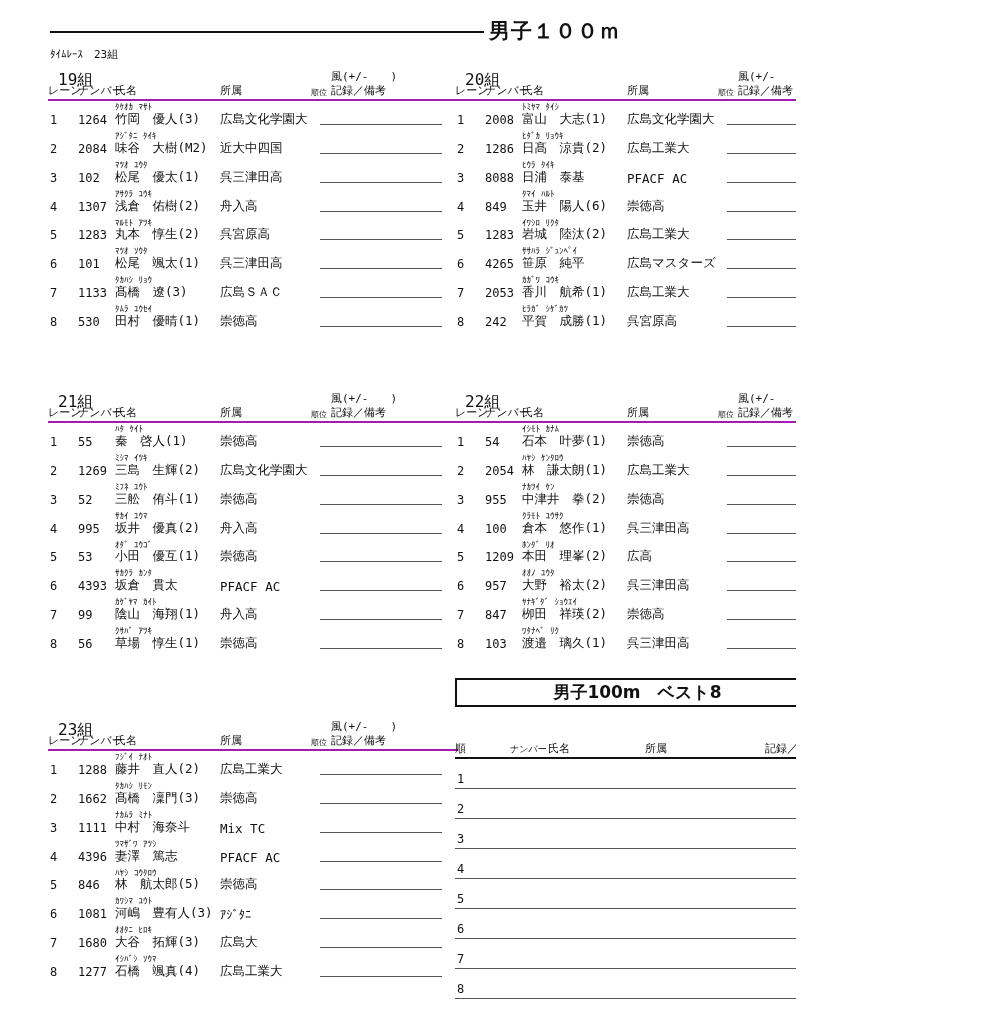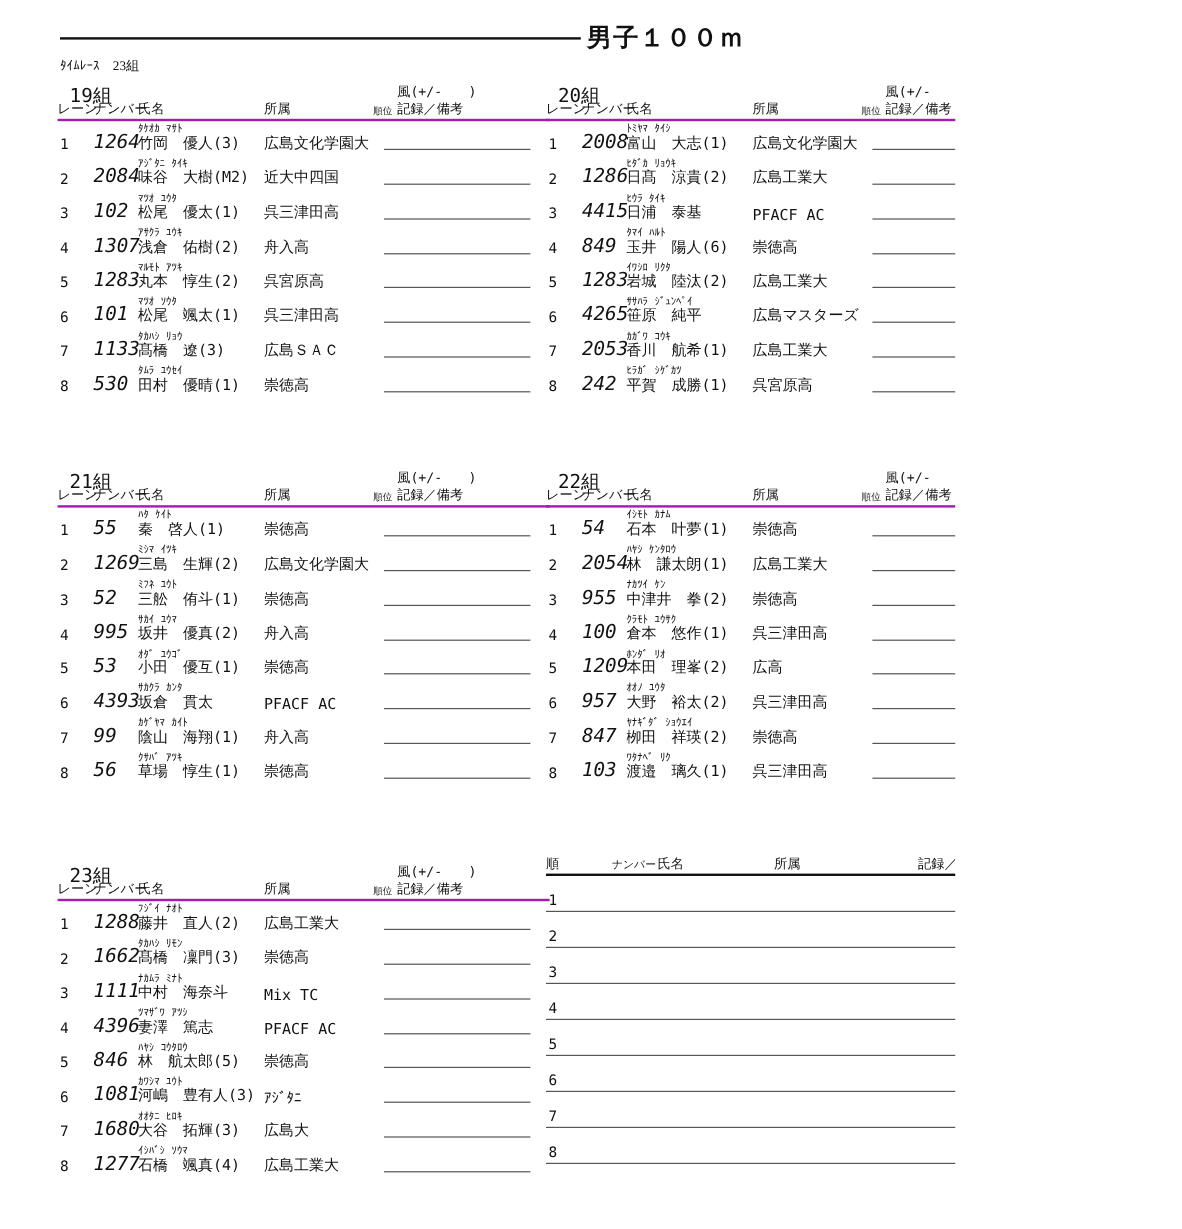--- a/index.html
+++ b/index.html
@@ -1,39 +1,39 @@
 <!DOCTYPE html>
 <html><head>
 <meta charset="utf-8">
 <style>
   html,body{margin:0;padding:0;background:#fff;}
   .page{position:relative;width:796px;height:1024px;background:#ffffff;color:#111;
         font-family:"DejaVu Sans Mono","Liberation Mono",monospace;overflow:hidden;}
   .title-line{position:absolute;left:50px;top:31px;width:434px;border-top:2px solid #111;}
   .page-title{position:absolute;left:489px;top:17px;font-size:21px;font-weight:bold;
               font-family:"DejaVu Sans","Liberation Sans",sans-serif;letter-spacing:1px;}
-  .subtitle{position:absolute;left:50px;top:47px;font-size:11px;font-family:Liberation Serif, serif;}
+  .subtitle{position:absolute;left:50px;top:47px;font-size:11px;}
 
   .heat{position:absolute;width:410px;}
   .heat.rightcol{width:365px;}
   .heat-label{position:absolute;left:10px;top:0;font-size:16px;}
   .wind{position:absolute;left:283px;top:-1px;font-size:11px;}
   .chead{position:absolute;top:13px;left:0;right:0;height:16px;border-bottom:2px solid #a21caf;font-size:11px;}
   .chead span{position:absolute;bottom:1px;white-space:nowrap;}
   .ch-lane{left:0;}
   .ch-num{left:30px;}
   .ch-name{left:67px;}
   .ch-club{left:172px;}
   .ch-rank{left:263px;font-size:8px;}
   .ch-rec{left:283px;}
   .hrows{position:absolute;top:31px;left:0;right:12px;}
   .hrow{position:relative;height:28.9px;}
   .furi{position:absolute;left:67px;top:1px;font-size:9px;white-space:nowrap;}
   .lane{position:absolute;left:2px;bottom:3px;font-size:12px;}
-  .bib{position:absolute;left:30px;bottom:3px;font-size:16px;font-style:italic;}
+  .bib{position:absolute;left:30px;bottom:3px;font-size:12px;}
   .nm{position:absolute;left:67px;bottom:2px;font-size:12.5px;white-space:nowrap;margin-top:16px;}
   .club{position:absolute;left:172px;bottom:2px;font-size:12.5px;white-space:nowrap;}
   .rec-line{position:absolute;left:272px;right:4px;bottom:5px;border-bottom:1px solid #555;}
 
   .best8{position:absolute;left:455px;top:678px;width:365px;}
   .b8-box{height:25px;border:2px solid #111;text-align:center;font-size:17px;font-weight:bold;
           line-height:25px;font-family:"DejaVu Sans","Liberation Sans",sans-serif;}
   .b8-head{position:relative;margin-top:34px;height:16px;border-bottom:2px solid #111;font-size:11px;}
   .b8-head span{position:absolute;bottom:1px;white-space:nowrap;}
   .b8-rank-h{left:0;}
@@ -156,21 +156,21 @@
           <span class="furi">ﾋﾀﾞｶ ﾘｮｳｷ</span>
           <span class="lane">2</span>
           <span class="bib">1286</span>
           <span class="nm">日髙　涼貴(2)</span>
           <span class="club">広島工業大</span>
           <span class="rec-line"></span>
         </div>
       <div class="hrow">
           <span class="furi">ﾋｳﾗ ﾀｲｷ</span>
           <span class="lane">3</span>
-          <span class="bib">4415</span>
+          <span class="bib">8088</span>
           <span class="nm">日浦　泰基</span>
           <span class="club">PFACF AC</span>
           <span class="rec-line"></span>
         </div>
       <div class="hrow">
           <span class="furi">ﾀﾏｲ ﾊﾙﾄ</span>
           <span class="lane">4</span>
           <span class="bib">849</span>
           <span class="nm">玉井　陽人(6)</span>
           <span class="club">崇徳高</span>
@@ -442,20 +442,23 @@
           <span class="lane">8</span>
           <span class="bib">1277</span>
           <span class="nm">石橋　颯真(4)</span>
           <span class="club">広島工業大</span>
           <span class="rec-line"></span>
         </div>
     </div>
   </div>
 
   <div class="best8">
+    <div class="b8-box">
+      <span>男子100m　ベスト8</span>
+    </div>
     <div class="b8-head">
       <span class="b8-rank-h">順</span>
       <span class="b8-num-h">ナンバー</span>
       <span class="b8-name-h">氏名</span>
       <span class="b8-club-h">所属</span>
       <span class="b8-rec-h">記録／備考</span>
     </div>
     <div>
       <div class="b8-row">
           <span class="b8-rank">1</span>

